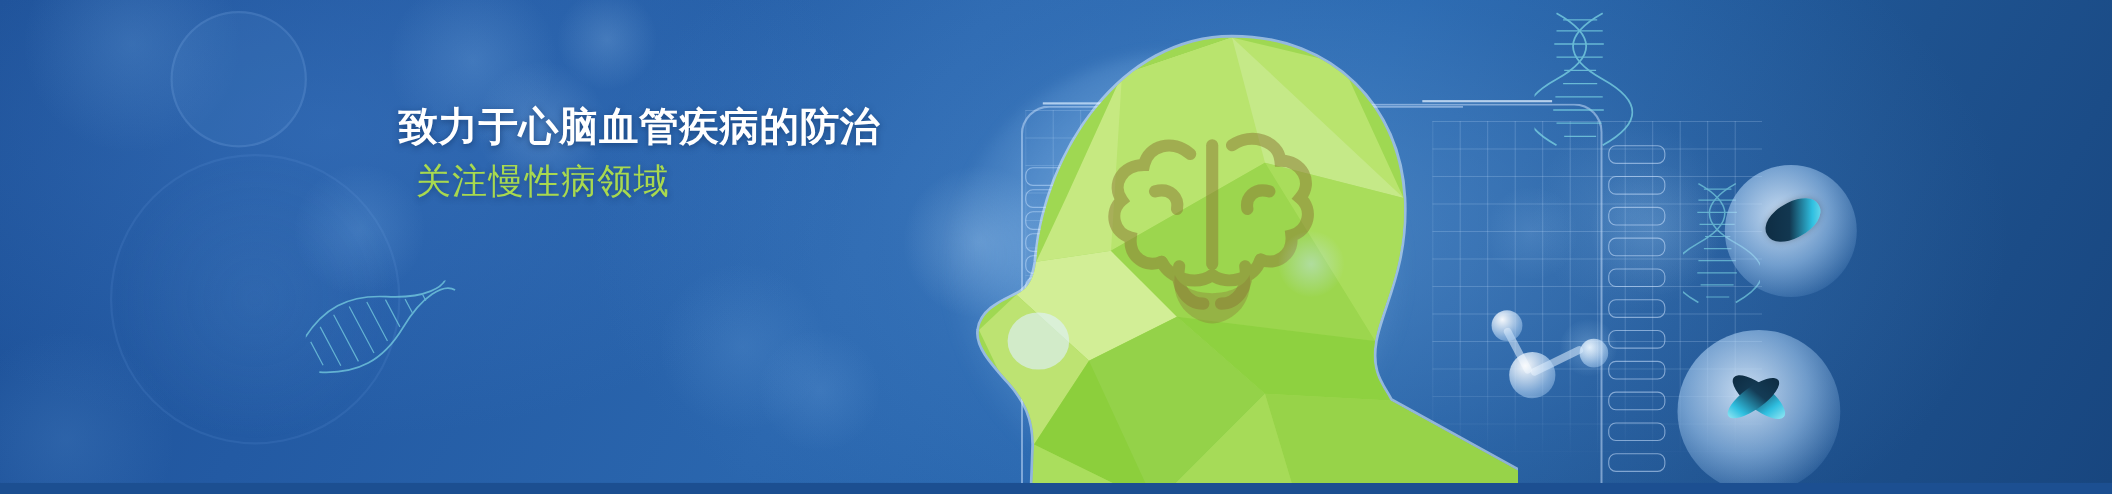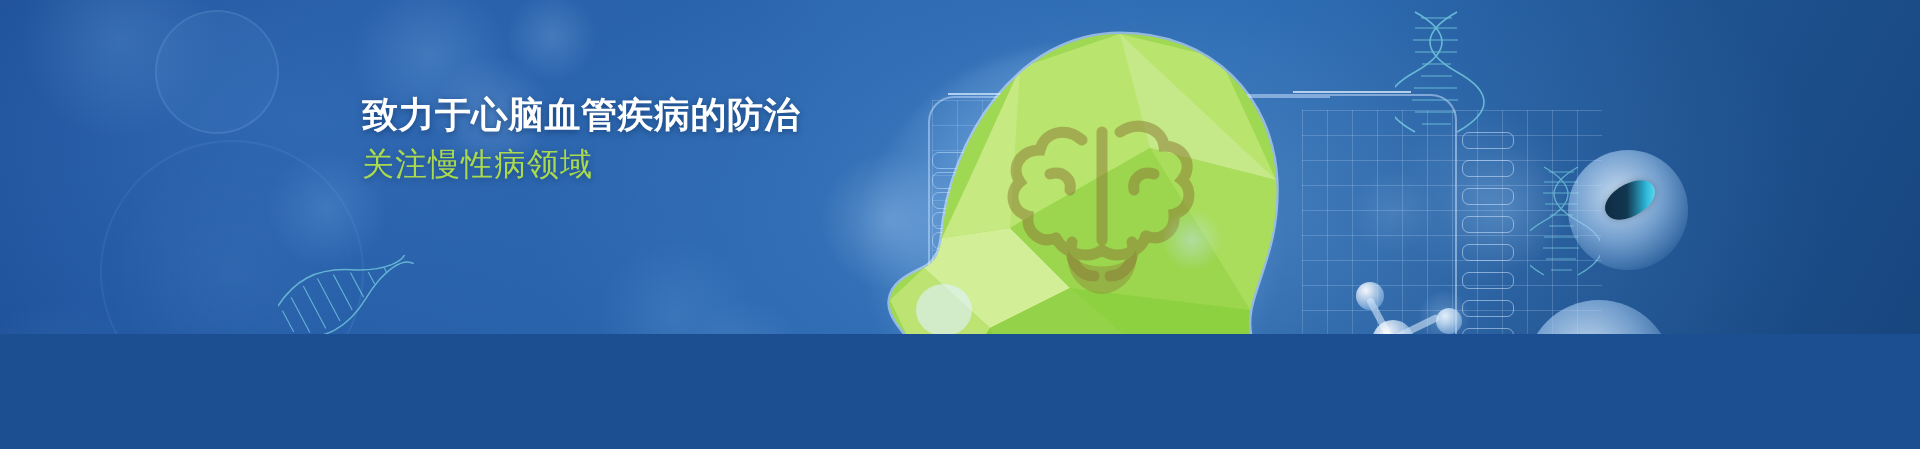--- a/index.html
+++ b/index.html
@@ -3,21 +3,21 @@
 <meta charset="utf-8">
 <style>
   html, body {
     margin: 0;
     padding: 0;
     background: #1c4f91;
   }
   #banner {
     position: relative;
     width: 1920px;
-    height: 334px;
+    height: 439px;
     overflow: hidden;
     font-family: "Liberation Sans", sans-serif;
     background:
       radial-gradient(ellipse 900px 520px at 1180px 210px, rgba(120,175,230,0.42) 0%, rgba(90,150,215,0.18) 42%, rgba(40,95,170,0.0) 72%),
       radial-gradient(ellipse 700px 400px at 300px 120px, rgba(70,130,205,0.38) 0%, rgba(40,95,170,0.0) 70%),
       linear-gradient(118deg, #1c4f96 0%, #235aa3 20%, #2a66ae 42%, #2463ab 60%, #1e528f 82%, #18467f 100%);
   }
 
   
   .bokeh {
@@ -118,21 +118,21 @@
     margin: 0;
     font-size: 36px;
     font-weight: bold;
     line-height: 1.08;
     color: #ffffff;
     letter-spacing: 0.5px;
     text-shadow: 0 2px 6px rgba(10,40,85,0.55);
     white-space: nowrap;
   }
   #subhead {
-    margin: 12px 0 0 0;
+    margin: 12px 0 0 16px;
     font-size: 32px;
     font-weight: normal;
     line-height: 1.1;
     color: #a8d94f;
     letter-spacing: 1px;
     text-shadow: 0 2px 6px rgba(10,40,85,0.45);
     white-space: nowrap;
   }
   #tagline {
     margin: 30px 0 0 0;

